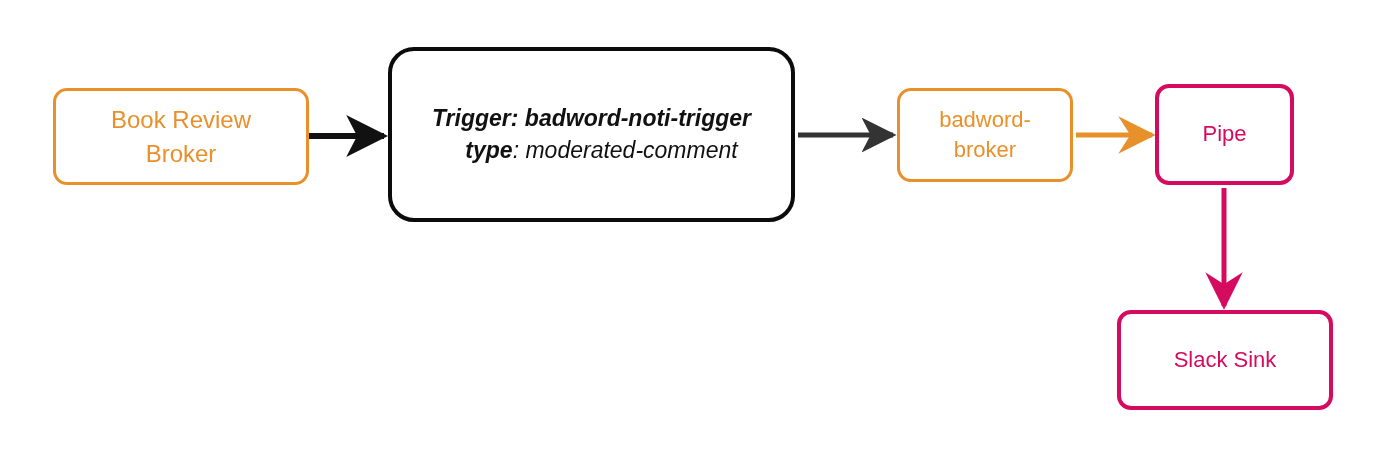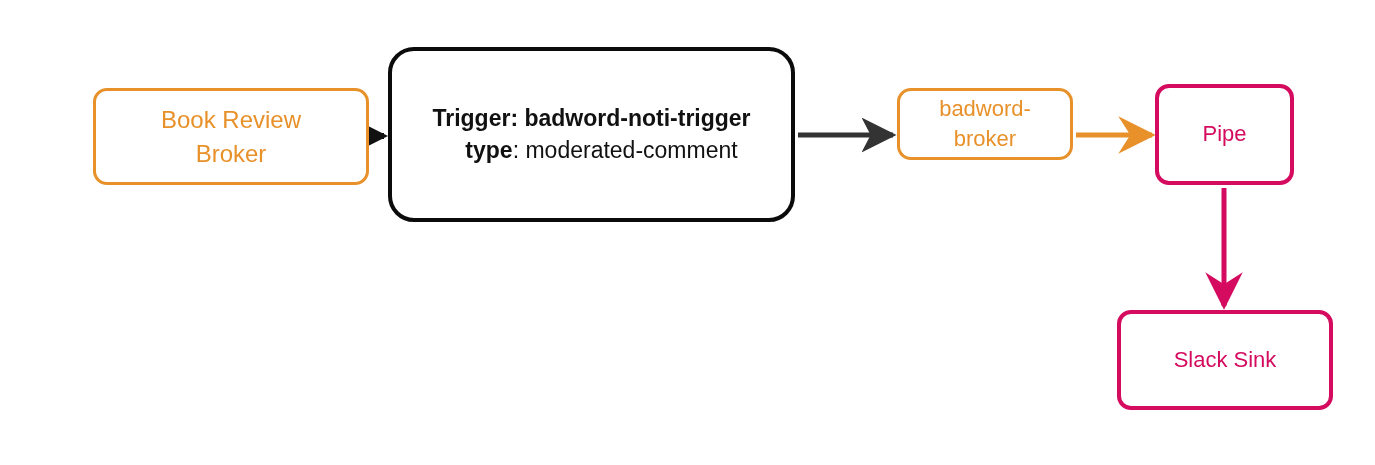--- a/index.html
+++ b/index.html
@@ -67,33 +67,34 @@
     border-radius: 26px;
     color: #111111;
     font-size: 23px;
     flex-direction: column;
     justify-content: center;
   }
   .trigger-line {
     display: block;
     white-space: nowrap;
     font-weight: 400;
+    font-style: italic;
   }
   .trigger-line .k {
     font-weight: 700;
     margin-left: 20px;
   }
   .trigger-line.all-bold {
     font-weight: 700;
   }
 
   
-  #node-book-review-broker { left: 53px;   top: 88px;  width: 276px; height: 97px; margin-left: 40px; }
+  #node-book-review-broker { left: 53px;   top: 88px;  width: 256px; height: 97px; }
   #node-trigger            { left: 388px;  top: 47px;  width: 407px; height: 175px; }
-  #node-badword-broker     { left: 897px;  top: 88px;  width: 176px; height: 72px; }
+  #node-badword-broker     { left: 897px;  top: 88px;  width: 176px; height: 94px; }
   #node-pipe               { left: 1155px; top: 84px;  width: 139px; height: 101px; }
   #node-slack-sink         { left: 1117px; top: 310px; width: 216px; height: 100px; }
 </style>
 </head>
 <body>
 
 <div id="canvas">
 
   <svg id="edge-layer" viewBox="0 0 1375 465" width="1375" height="465" xmlns="http://www.w3.org/2000/svg">
     <defs>

